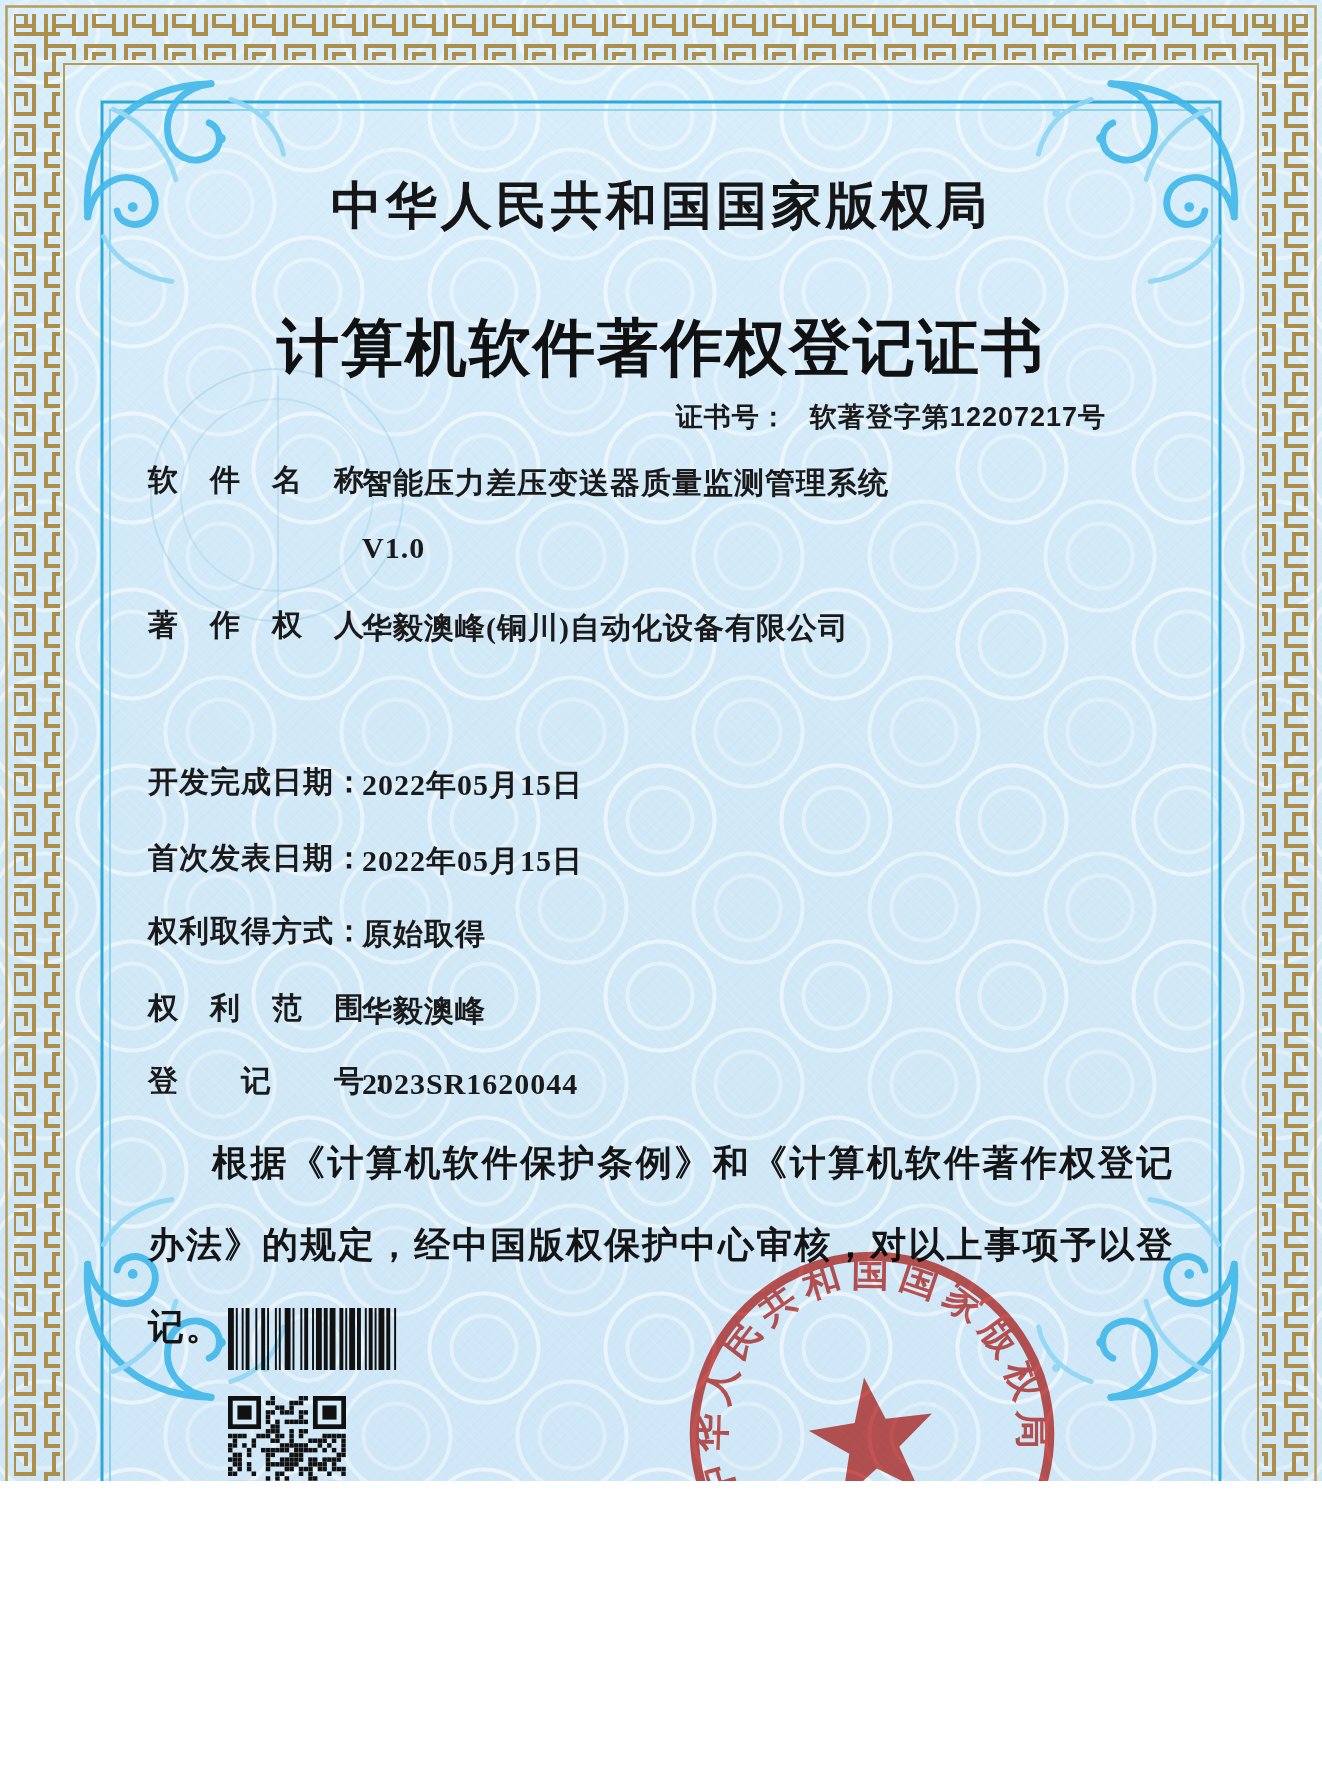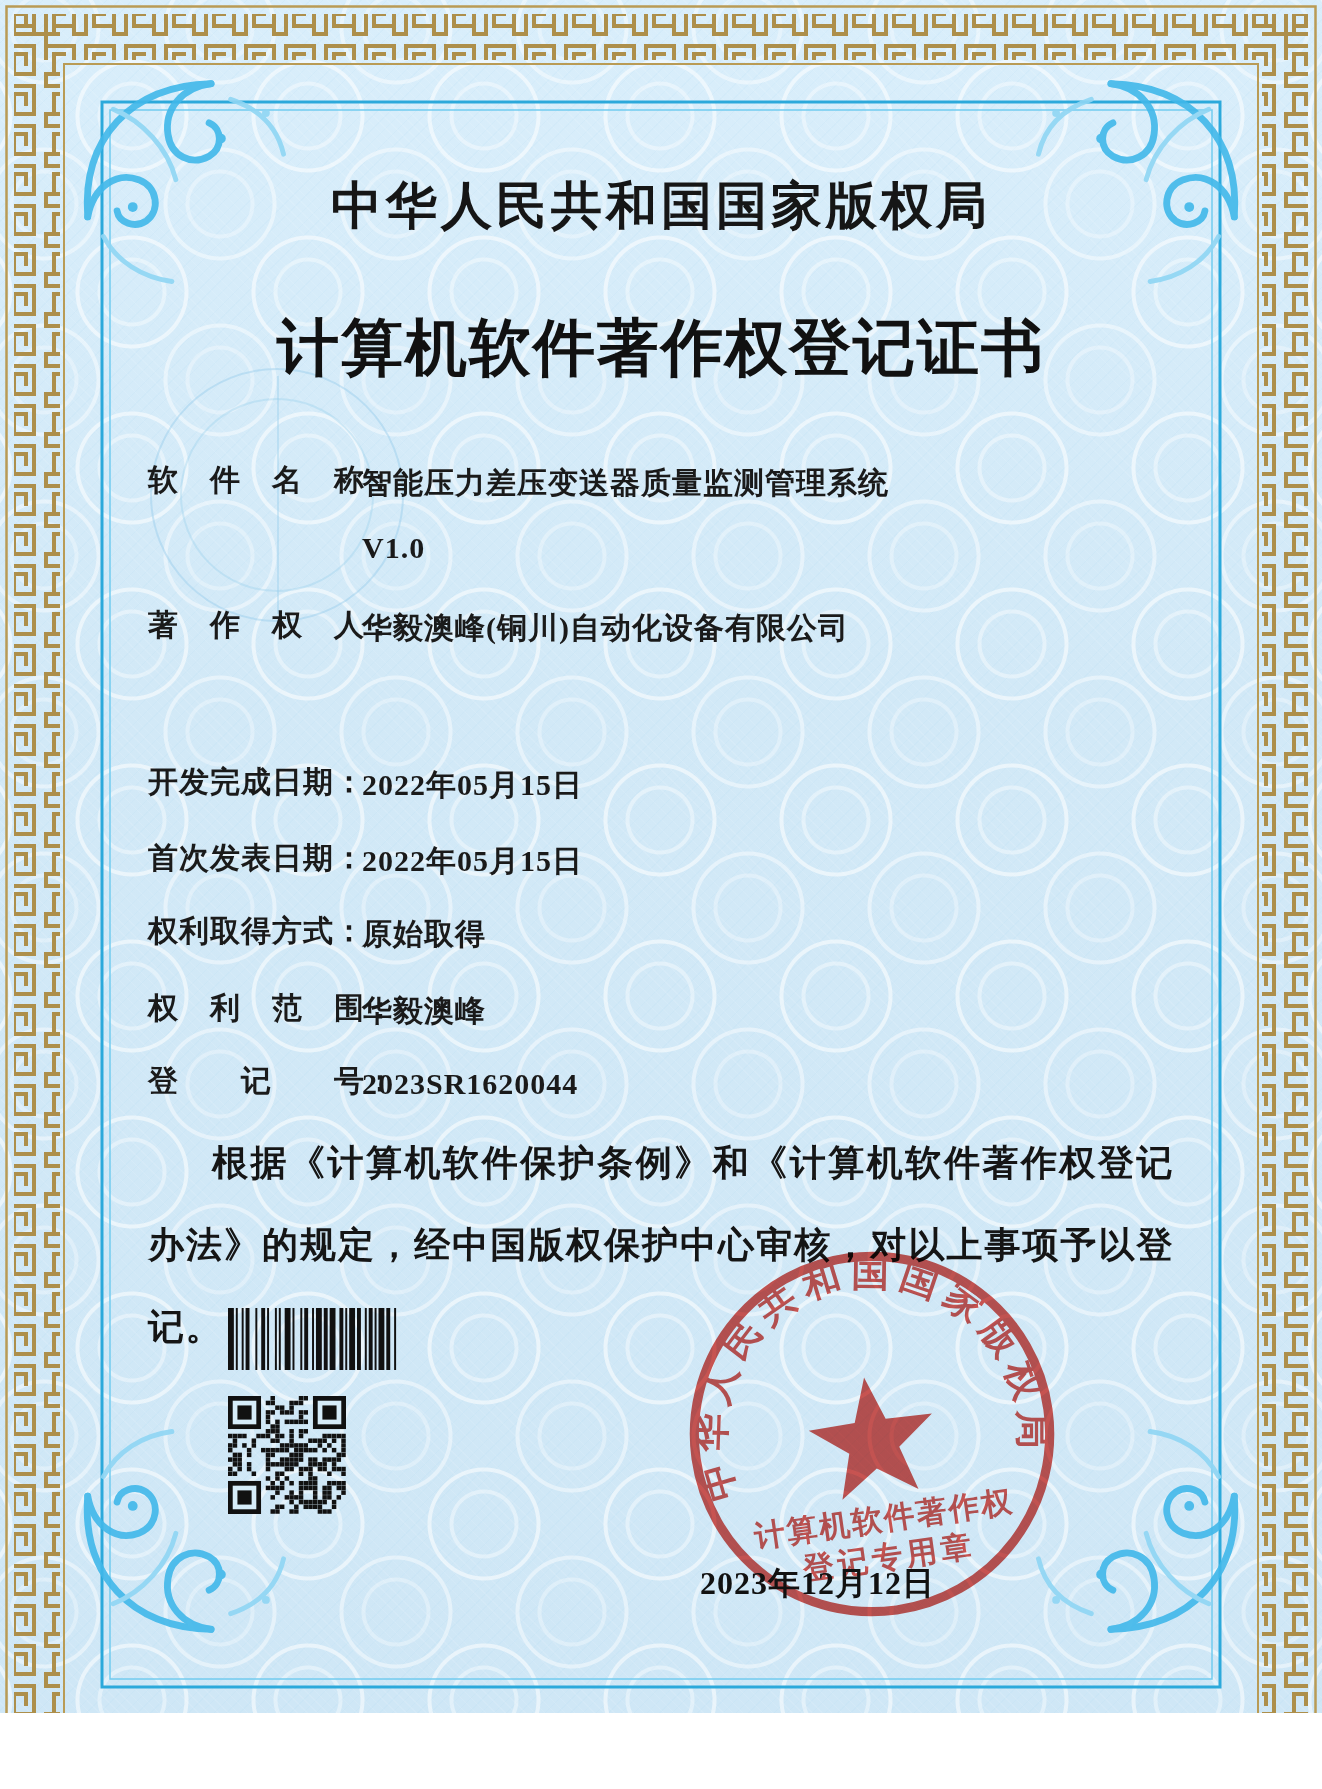--- a/index.html
+++ b/index.html
@@ -1,17 +1,17 @@
 <!DOCTYPE html>
 <html><head>
 <meta charset="utf-8">
 <style>
   html,body{margin:0;padding:0;background:#ffffff;}
   .page{
-    position:relative;width:1322px;height:1713px;overflow:hidden;
+    position:relative;width:1322px;height:1481px;overflow:hidden;
     background:linear-gradient(180deg,#d9eefb 0%,#d2e9f7 40%,#cfe7f6 100%);
     font-family:"Liberation Sans",sans-serif;color:#1a1a1a;
   }
   
   .page::before{
     content:"";position:absolute;inset:0;z-index:1;pointer-events:none;
     background-image:
       radial-gradient(circle at center, transparent 52px, rgba(255,255,255,.55) 53px, rgba(255,255,255,.55) 56px, transparent 57px),
       radial-gradient(circle at center, transparent 30px, rgba(255,255,255,.40) 31px, rgba(255,255,255,.40) 34px, transparent 35px),
       radial-gradient(circle at center, transparent 52px, rgba(255,255,255,.45) 53px, rgba(255,255,255,.45) 56px, transparent 57px),
@@ -155,20 +155,23 @@
     <circle cx="150" cy="70" r="5" fill="#41b8ea"></circle>
     <circle cx="60" cy="140" r="5" fill="#41b8ea"></circle>
     <circle cx="196" cy="44" r="4" fill="#8fd6f4"></circle>
   </svg>
 
   <div class="emblem-watermark"></div>
 
   <div class="authority">中华人民共和国国家版权局</div>
   <div class="main-title">计算机软件著作权登记证书</div>
 
+  <div class="certno">
+    <span class="lbl">证书号：</span><span>软著登字第12207217号</span>
+  </div>
 
   <div class="field-row" style="top:460px">
     <span class="lbl">软　件　名　称：</span>
     <span class="val"><span>智能压力差压变送器质量监测管理系统</span><span class="v2">V1.0</span></span>
   </div>
   <div class="field-row" style="top:605px">
     <span class="lbl">著　作　权　人：</span>
     <span class="val">华毅澳峰(铜川)自动化设备有限公司</span>
   </div>
   <div class="field-row" style="top:762px">

